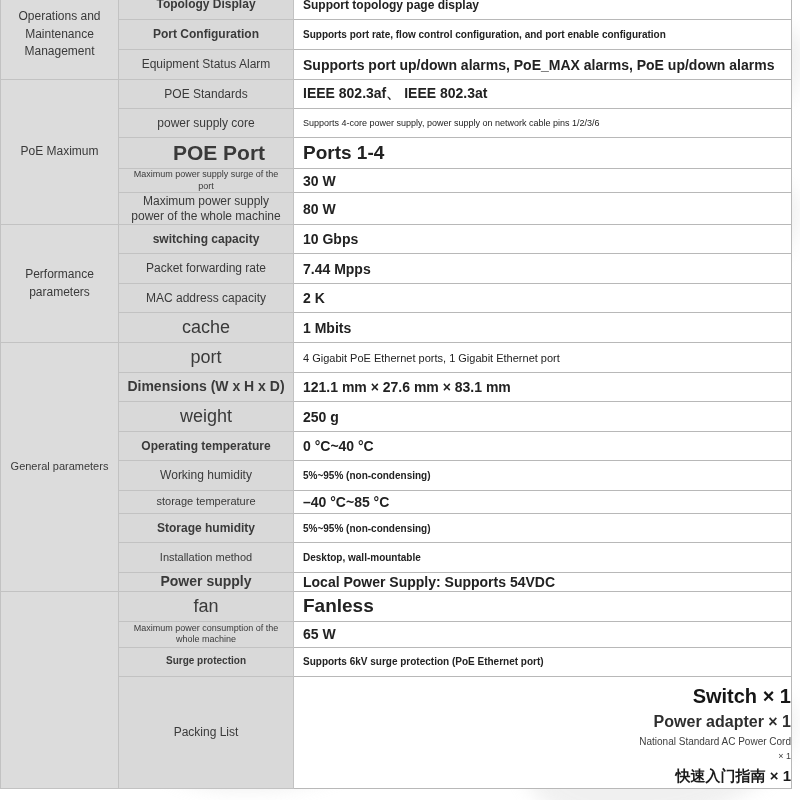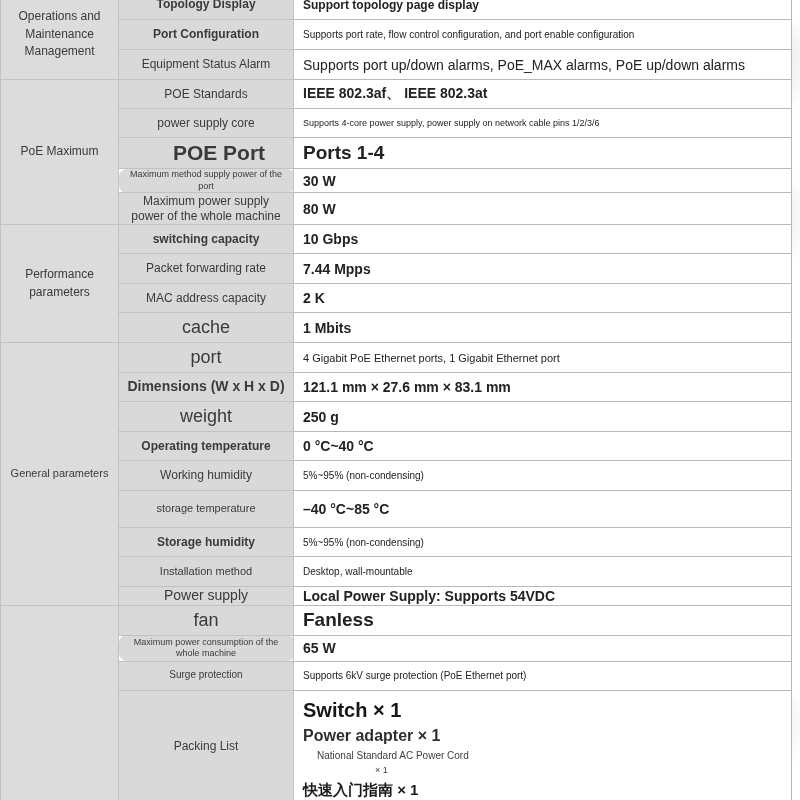--- a/index.html
+++ b/index.html
@@ -88,38 +88,38 @@
 
   
   td.pval {
     background: #ffffff;
     color: #222222;
     text-align: left;
     padding-left: 9px;
   }
 
   
-  .t-xs   { font-size: 9px;  font-weight: 400; color: #4a4a4a; border-radius: 8px; }
-  .t-s    { font-size: 10px; font-weight: 400; color: #2e2e2e; }
+  .t-xs   { font-size: 9px;  font-weight: 400; color: #4a4a4a; }
+  .t-s    { font-size: 10px; font-weight: 700; color: #2e2e2e; }
   .t-sm   { font-size: 11px; font-weight: 400; color: #4a4a4a; }
   .t-m    { font-size: 12px; font-weight: 400; color: #3b3b3b; }
   .t-mb   { font-size: 12px; font-weight: 700; color: #232323; }
-  .t-l    { font-size: 14px; font-weight: 400; color: #3a3a3a; }
+  .t-l    { font-size: 14px; font-weight: 700; color: #3a3a3a; }
   .t-lb   { font-size: 14px; font-weight: 700; color: #1f1f1f; }
   .t-xl   { font-size: 18px; font-weight: 400; color: #4a4a4a; margin-left: 31px; }
   .t-xlb  { font-size: 19px; font-weight: 700; color: #1a1a1a; }
   .t-xxl  { font-size: 21px; font-weight: 700; color: #151515; padding-left: 32px; }
 
   
   td.packing {
     white-space: normal;
     padding: 6px 0 0 9px;
     line-height: 1.3;
   }
-  .pk-line { display: block; margin-bottom: 3px; }
+  .pk-line { display: block; margin-bottom: 3px; text-align: right; }
   .pk-1 { font-size: 20px; font-weight: 700; color: #161616; }
   .pk-2 { font-size: 16px; font-weight: 700; color: #2f2f2f; }
   .pk-3 { font-size: 10px; font-weight: 400; color: #3d3d3d; padding-left: 14px; }
   .pk-4 { font-size: 9px;  font-weight: 400; color: #3d3d3d; padding-left: 72px; }
   .pk-5 { font-size: 15px; font-weight: 700; color: #1b1b1b; }
 </style>
 </head>
 <body>
 
 <div class="wm w1"></div>
@@ -163,21 +163,21 @@
       </tr>
       <tr style="height:29px">
         <td class="pname t-m">power supply core</td>
         <td class="pval t-xs">Supports 4-core power supply, power supply on network cable pins 1/2/3/6</td>
       </tr>
       <tr style="height:31px">
         <td class="pname t-xxl">POE Port</td>
         <td class="pval t-xlb">Ports 1-4</td>
       </tr>
       <tr style="height:24px">
-        <td class="pname t-xs">Maximum method supply power of the port</td>
+        <td class="pname t-xs">Maximum power supply surge of the port</td>
         <td class="pval t-lb">30 W</td>
       </tr>
       <tr style="height:32px">
         <td class="pname t-m">Maximum power supply power of the whole machine</td>
         <td class="pval t-lb">80 W</td>
       </tr>
 
       <tr style="height:29px">
         <td class="group" rowspan="4">Performance parameters</td>
         <td class="pname t-mb">switching capacity</td>
@@ -210,21 +210,21 @@
         <td class="pval t-lb">250 g</td>
       </tr>
       <tr style="height:29px">
         <td class="pname t-mb">Operating temperature</td>
         <td class="pval t-lb">0 °C~40 °C</td>
       </tr>
       <tr style="height:30px">
         <td class="pname t-m">Working humidity</td>
         <td class="pval t-s">5%~95% (non-condensing)</td>
       </tr>
-      <tr style="height:37px">
+      <tr style="height:23px">
         <td class="pname t-sm">storage temperature</td>
         <td class="pval t-lb">–40 °C~85 °C</td>
       </tr>
       <tr style="height:29px">
         <td class="pname t-mb">Storage humidity</td>
         <td class="pval t-s">5%~95% (non-condensing)</td>
       </tr>
       <tr style="height:30px">
         <td class="pname t-sm">Installation method</td>
         <td class="pval t-s">Desktop, wall-mountable</td>

